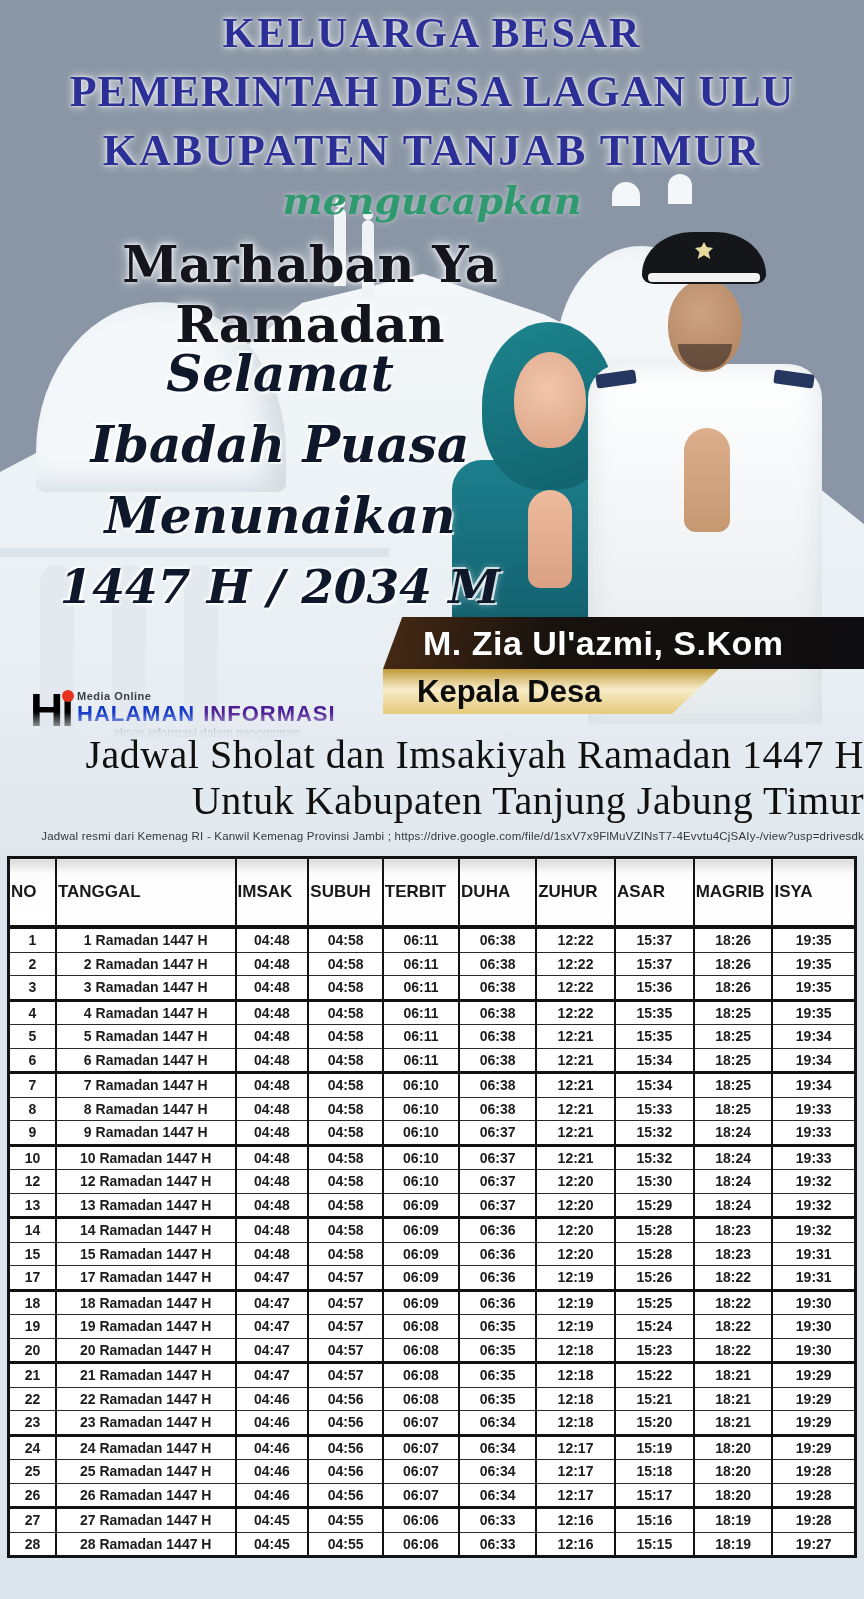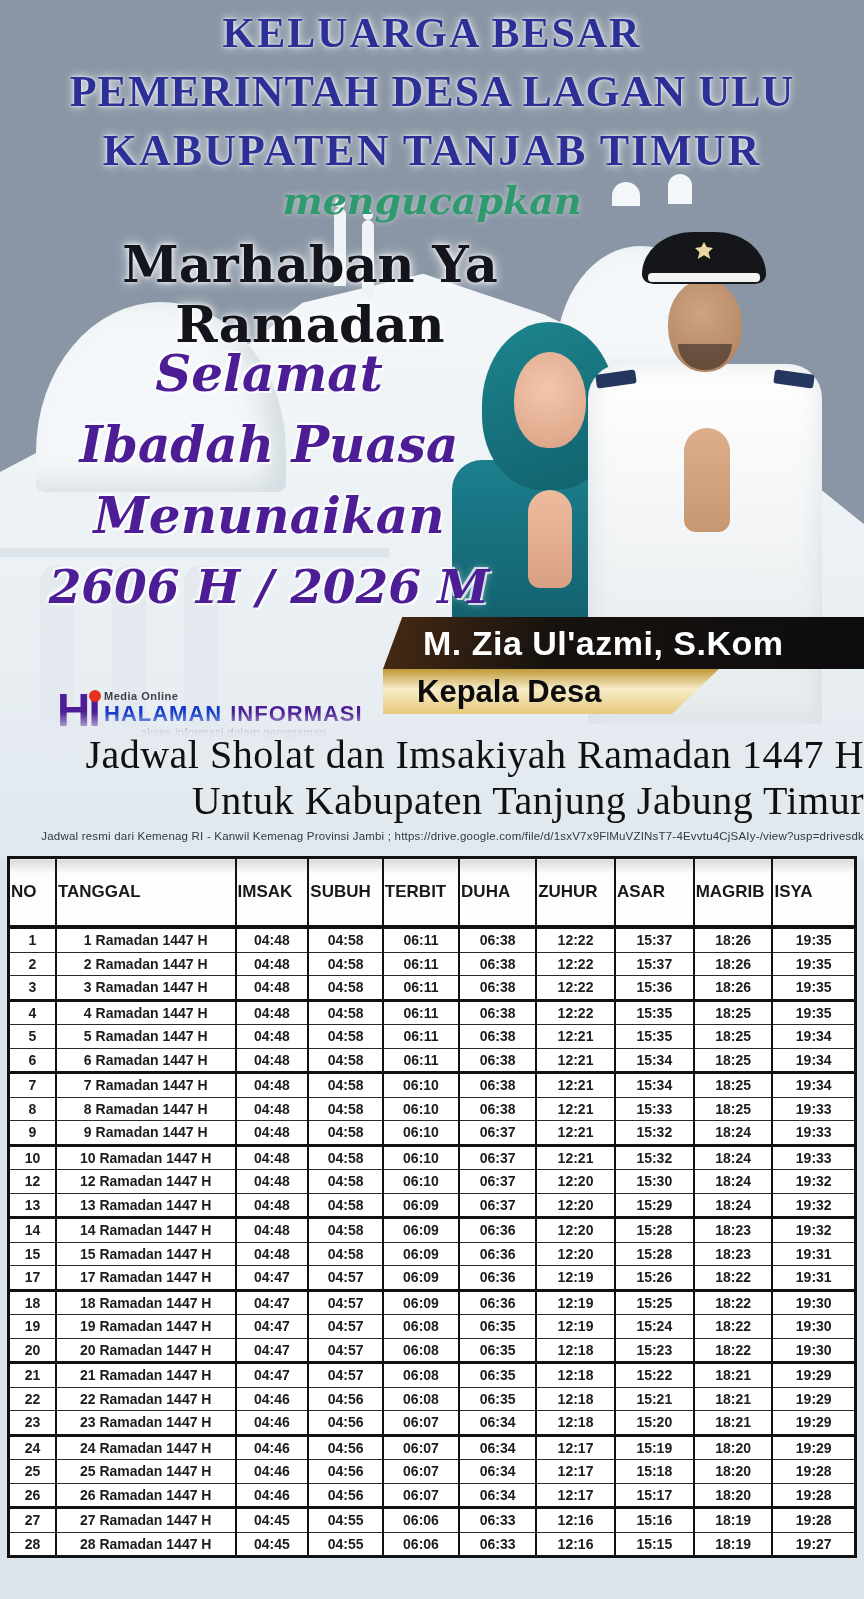--- a/index.html
+++ b/index.html
@@ -52,41 +52,41 @@
        text-shadow:0 0 10px rgba(255,255,255,.95),0 0 3px rgba(255,255,255,.9);}
   .org-l1{display:block;font-size:42px;line-height:58px;letter-spacing:2px;}
   .org-l2{display:block;font-size:44px;line-height:59px;letter-spacing:1px;}
   .org-l3{display:block;font-size:44px;line-height:59px;letter-spacing:2px;}
   .intro{position:absolute;top:178px;left:0;right:0;z-index:3;text-align:center;
          font-family:"DejaVu Serif",serif;font-style:italic;font-weight:700;font-size:38px;color:#2f9a6e;
          text-shadow:0 0 6px rgba(255,255,255,.5);}
   .greeting{position:absolute;top:234px;left:10px;width:600px;z-index:3;text-align:center;
             font-family:"DejaVu Serif",serif;font-weight:700;font-size:51px;color:#14141c;
             text-shadow:0 0 12px #fff,0 0 4px #fff;}
-  .wish{position:absolute;top:338px;left:1px;width:448px;z-index:3;text-align:center;
-        font-family:"DejaVu Serif",serif;font-style:italic;font-weight:700;color:#4c1d95;
+  .wish{position:absolute;top:338px;left:12px;width:448px;z-index:3;text-align:center;
+        font-family:"DejaVu Serif",serif;font-style:italic;font-weight:700;color:#0f172a;
         text-shadow:2px 2px 0 rgba(255,255,255,.75),-2px -2px 0 rgba(255,255,255,.75),0 0 8px rgba(255,255,255,.6);padding-left:44px;}
   .wish span{display:block;font-size:50px;line-height:71px;white-space:nowrap;}
   .wish span:last-child{font-size:47px;}
 
   
   .name-band{position:absolute;top:617px;left:383px;right:0;height:52px;z-index:4;
      background:linear-gradient(100deg,#472a14 0%,#17120e 35%,#0d0c0e 100%);
      clip-path:polygon(4% 0,100% 0,100% 100%,0 100%);
      display:flex;align-items:center;padding-left:40px;box-sizing:border-box;
      color:#fff;font-weight:700;font-size:34px;letter-spacing:.5px;}
   .title-band{position:absolute;top:669px;left:383px;width:336px;height:45px;z-index:4;
      background:linear-gradient(180deg,#c09a38 0%,#f7ecc9 45%,#e6c87a 100%);
      clip-path:polygon(0 0,100% 0,86% 100%,0 100%);
      display:flex;align-items:center;padding-left:34px;box-sizing:border-box;
      color:#0c0c0c;font-weight:700;font-size:31px;}
 
   
   .logo{position:absolute;left:30px;top:688px;z-index:5;display:flex;align-items:flex-start;}
-  .logo-mark{position:relative;font-weight:700;font-size:46px;line-height:44px;color:#4c1d95;letter-spacing:-2px;margin-left:27px;}
+  .logo-mark{position:relative;font-weight:700;font-size:46px;line-height:44px;color:#000000;letter-spacing:-2px;}
   .logo-dot{position:absolute;right:-2px;top:2px;width:12px;height:12px;border-radius:50%;background:#e6321e;}
   .logo-right{margin-left:5px;padding-top:2px;}
   .logo-media{font-size:11px;font-weight:700;color:#3a3f46;letter-spacing:.5px;}
   .logo-name{font-size:22px;font-weight:700;letter-spacing:1px;line-height:24px;white-space:nowrap;}
   .logo-blue{color:#1438c8;}.logo-red{color:#4c1d95;margin-left:8px;}
   .logo-tag{font-size:12px;color:#4a4f55;text-align:center;margin-top:0;}
 
   
   .info{position:absolute;top:712px;left:0;right:0;z-index:6;text-align:right;height:146px;
         background:linear-gradient(180deg,rgba(228,234,240,0) 0%,rgba(228,234,240,.94) 15%,#e3eaf0 42%,#e0e8ee 100%);
@@ -146,21 +146,21 @@
       <span class="org-l1">KELUARGA BESAR</span>
       <span class="org-l2">PEMERINTAH DESA LAGAN ULU</span>
       <span class="org-l3">KABUPATEN TANJAB TIMUR</span>
     </div>
     <div class="intro">mengucapkan</div>
     <div class="greeting">Marhaban Ya Ramadan</div>
     <div class="wish">
       <span>Selamat</span>
       <span>Ibadah Puasa</span>
       <span>Menunaikan</span>
-      <span>2606 H / 2026 M</span>
+      <span>1447 H / 2034 M</span>
     </div>
 
     <div class="name-band">M. Zia Ul'azmi, S.Kom</div>
     <div class="title-band">Kepala Desa</div>
 
     <div class="logo">
       <div class="logo-mark"><span>Hi</span><span class="logo-dot"></span></div>
       <div class="logo-right">
         <div class="logo-media">Media Online</div>
         <div class="logo-name">

